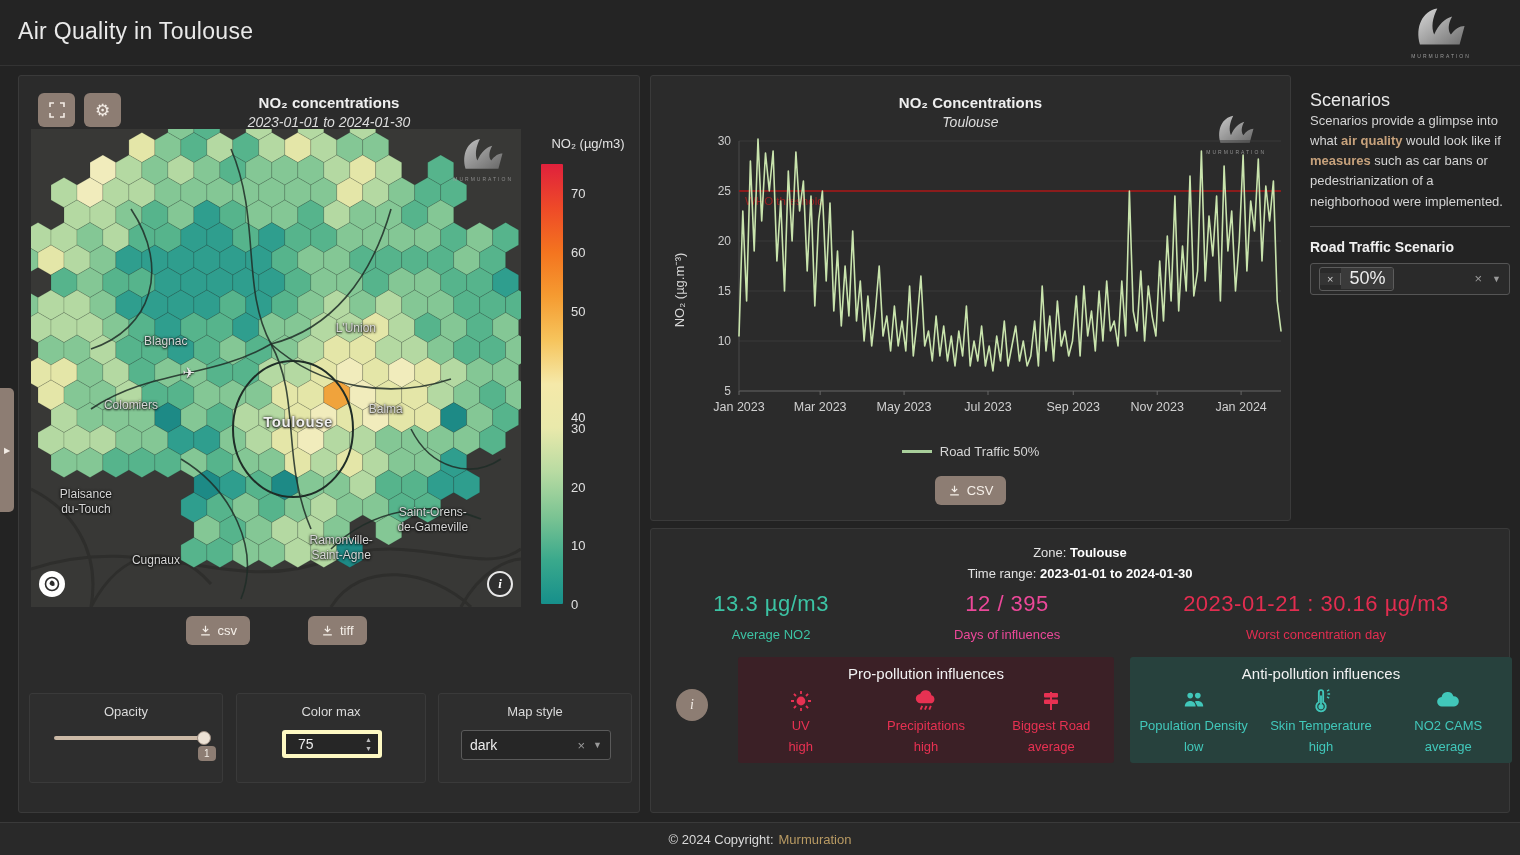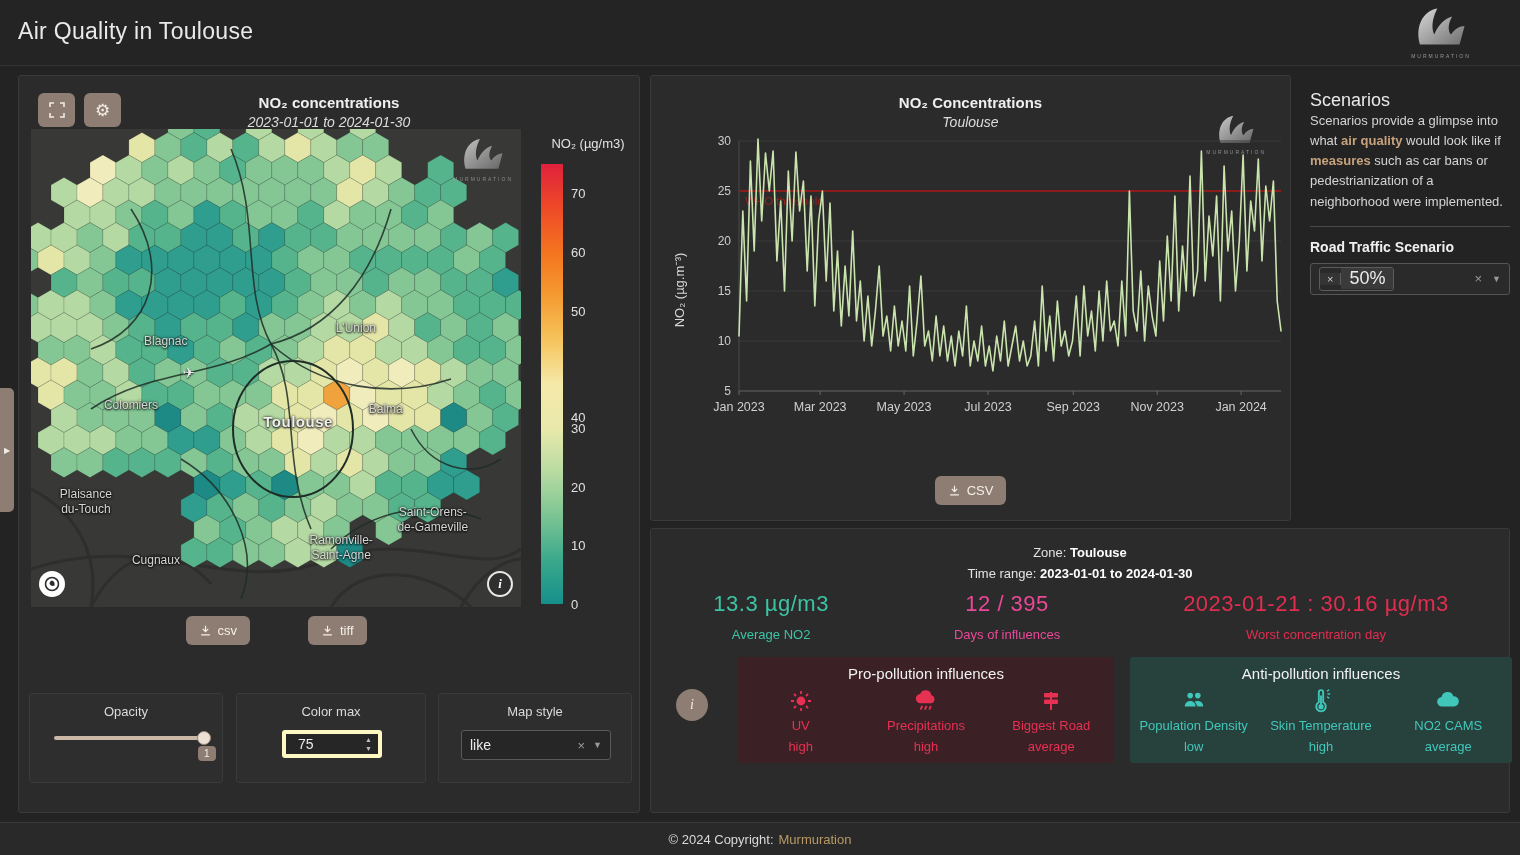--- a/index.html
+++ b/index.html
@@ -549,21 +549,21 @@
         <span>75</span>
         <span class="spin">
             <span>▲</span>
             <span>▼</span>
           </span>
       </div>
     </div>
     <div class="ctl-box" id="mapstyle-box">
       <div class="ctl-label">Map style</div>
       <div class="select-box">
-        <span class="val">like</span>
+        <span class="val">dark</span>
         <span class="clear">×</span>
         <span class="caret">▼</span>
       </div>
     </div>
   </div>
 
   <div id="chart-panel" class="panel">
     <div id="chart-head">
       <div class="panel-title">NO₂ Concentrations</div>
       <div class="panel-subtitle">Toulouse</div>
@@ -601,20 +601,24 @@
           <line x1="374.2791878172589" y1="255" x2="374.2791878172589" y2="259" stroke="#666"></line>
           <text x="374.2791878172589" y="275" text-anchor="middle" font-size="12.5" fill="#d0d0d0">Sep 2023</text>
           <line x1="458.1928934010152" y1="255" x2="458.1928934010152" y2="259" stroke="#666"></line>
           <text x="458.1928934010152" y="275" text-anchor="middle" font-size="12.5" fill="#d0d0d0">Nov 2023</text>
           <line x1="542.1065989847716" y1="255" x2="542.1065989847716" y2="259" stroke="#666"></line>
           <text x="542.1065989847716" y="275" text-anchor="middle" font-size="12.5" fill="#d0d0d0">Jan 2024</text>
           <line x1="40" y1="55" x2="582" y2="55" stroke="#8b1c1c" stroke-width="2"></line>
           <text x="46" y="69" font-size="11.5" fill="#9b2020">WHO threshold</text>
           <polyline points="40.0,200.0 43.8,75.0 47.6,165.0 51.4,25.0 55.2,115.0 59.0,3.0 62.7,85.0 66.5,17.0 70.3,55.0 74.1,15.0 77.9,125.0 81.7,65.0 85.5,155.0 89.3,35.0 93.1,105.0 96.9,16.0 100.6,75.0 104.4,45.0 108.2,135.0 112.0,60.0 115.8,170.0 119.6,85.0 123.4,55.0 127.2,145.0 131.0,67.0 134.8,175.0 138.5,115.0 142.3,190.0 146.1,130.0 149.9,180.0 153.7,95.0 157.5,185.0 161.3,145.0 165.1,205.0 168.9,160.0 172.7,210.0 176.4,175.0 180.2,130.0 184.0,200.0 187.8,180.0 191.6,215.0 195.4,170.0 199.2,210.0 203.0,185.0 206.8,215.0 210.6,150.0 214.3,220.0 218.1,185.0 221.9,140.0 225.7,210.0 229.5,195.0 233.3,225.0 237.1,180.0 240.9,220.0 244.7,190.0 248.5,225.0 252.3,200.0 256.0,230.0 259.8,195.0 263.6,220.0 267.4,170.0 271.2,230.0 275.0,205.0 278.8,225.0 282.6,190.0 286.4,230.0 290.2,210.0 293.9,235.0 297.7,200.0 301.5,225.0 305.3,185.0 309.1,230.0 312.9,210.0 316.7,190.0 320.5,225.0 324.3,205.0 328.1,230.0 331.8,220.0 335.6,185.0 339.4,230.0 343.2,150.0 347.0,215.0 350.8,180.0 354.6,225.0 358.4,165.0 362.2,210.0 366.0,195.0 369.7,220.0 373.5,205.0 377.3,160.0 381.1,220.0 384.9,150.0 388.7,200.0 392.5,175.0 396.3,215.0 400.1,155.0 403.9,205.0 407.7,145.0 411.4,195.0 415.2,185.0 419.0,210.0 422.8,145.0 426.6,200.0 430.4,55.0 434.2,175.0 438.0,195.0 441.8,135.0 445.6,205.0 449.3,150.0 453.1,180.0 456.9,200.0 460.7,125.0 464.5,185.0 468.3,100.0 472.1,165.0 475.9,60.0 479.7,175.0 483.5,110.0 487.2,155.0 491.0,40.0 494.8,160.0 498.6,135.0 502.4,15.0 506.2,145.0 510.0,80.0 513.8,120.0 517.6,60.0 521.4,165.0 525.1,30.0 528.9,115.0 532.7,75.0 536.5,155.0 540.3,105.0 544.1,19.0 547.9,135.0 551.7,65.0 555.5,95.0 559.3,23.0 563.0,125.0 566.8,50.0 570.6,85.0 574.4,45.0 578.2,165.0 582.0,195.0" fill="none" stroke="#c9e4ad" stroke-width="1.6" stroke-linejoin="round" stroke-linecap="round"></polyline>
         </svg>
+    </div>
+    <div id="chart-legend">
+      <span class="swatch"></span>
+      <span>Road Traffic 50%</span>
     </div>
     <div id="chart-csv-row">
       <button class="dl-btn">
         <svg width="13" height="13" viewBox="0 0 24 24">
             <path d="M12 3v10 M7 9l5 5 5-5 M4 20h16" fill="none" stroke="#f5efe8" stroke-width="2.2"></path>
           </svg>
         <span>CSV</span>
       </button>
     </div>
   </div>

